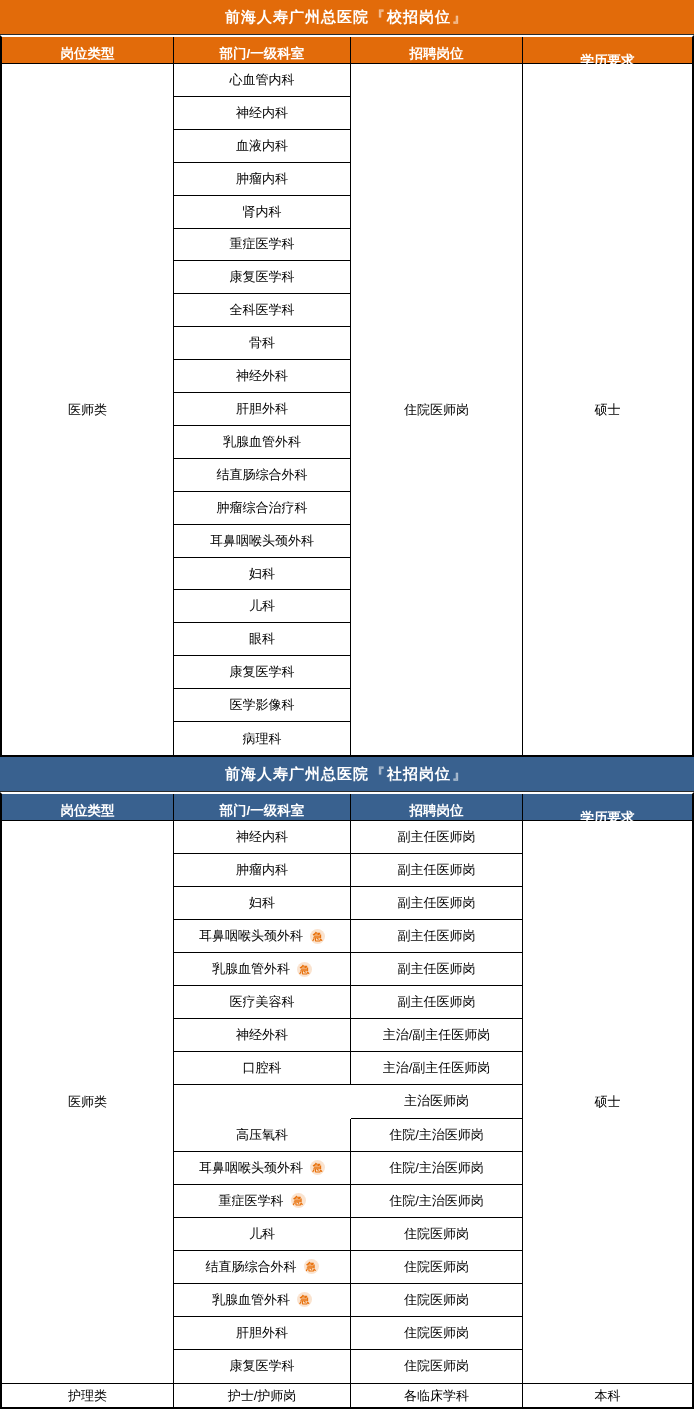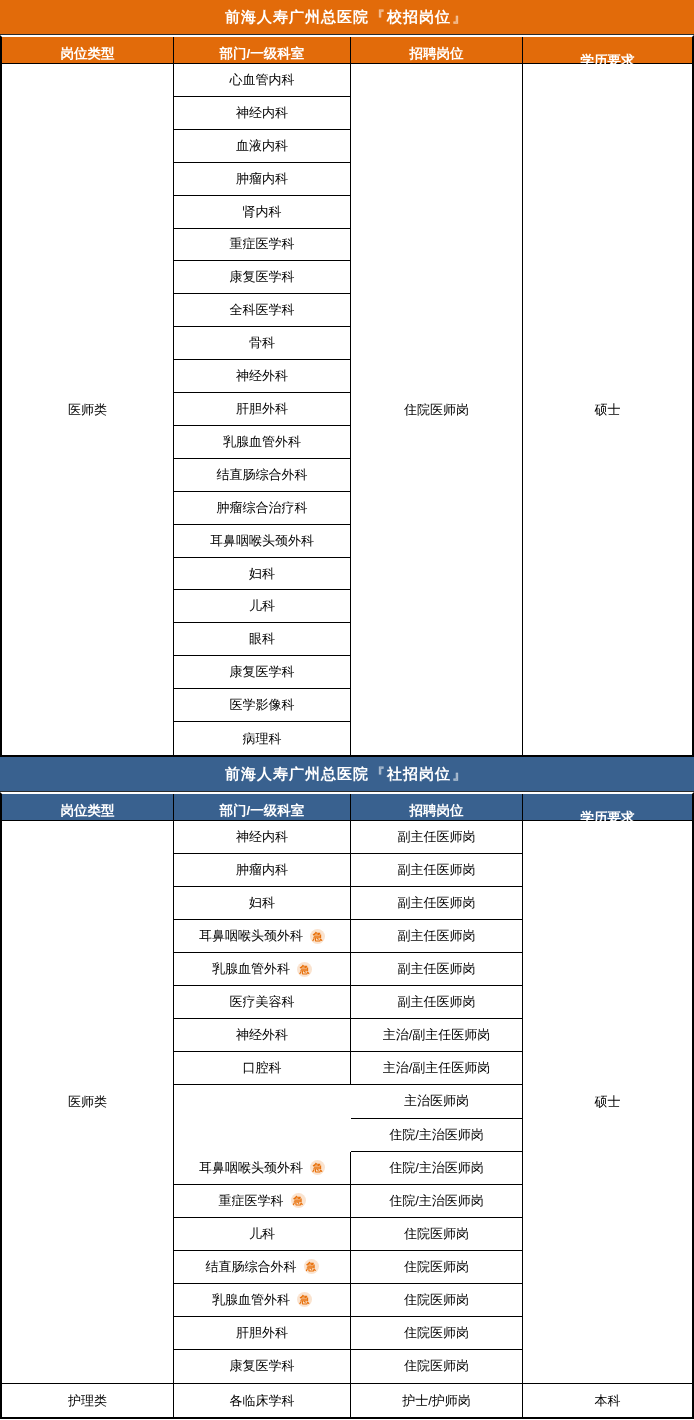--- a/index.html
+++ b/index.html
@@ -34,21 +34,21 @@
   .hcell:last-child{border-right:none;margin-top:15px;}
 
   
   .tbody{display:grid;grid-template-columns:172px 177px 172px 1fr;
          border-left:2px solid var(--line);border-right:2px solid var(--line);
          border-top:1px solid var(--line);background:#fff;}
   .campus-body{height:694px;grid-template-rows:repeat(21,1fr);
                border-bottom:2px solid var(--line);}
   .social-body{height:563px;grid-template-rows:repeat(17,1fr);}
   .nurse-row{display:grid;grid-template-columns:172px 177px 172px 1fr;
-             height:36px;border-top:1px solid var(--line);
+             height:26px;border-top:1px solid var(--line);
              border-left:2px solid var(--line);border-right:2px solid var(--line);
              border-bottom:2px solid var(--line);background:#0c4a6e;}
 
   .cell{display:flex;align-items:center;justify-content:center;
         font-size:13px;background:#fff;gap:7px;text-align:center;}
   .cell.c1,.cell.c2,.cell.c3{border-right:1px solid var(--line);}
   .cell.rb{border-bottom:1px solid var(--line);}
   .m1{grid-column:1;grid-row:1/-1;}
   .m3{grid-column:3;grid-row:1/-1;}
   .m4{grid-column:4;grid-row:1/-1;}
@@ -211,20 +211,23 @@
         </div>
         <div class="cell c2 rb" style="grid-area: 8 / 2;">
           <span>口腔科</span>
         </div>
         <div class="cell c3 rb" style="grid-area: 8 / 3;">
           <span>主治/副主任医师岗</span>
         </div>
         <div class="cell c3 rb" style="grid-area: 9 / 3;">
           <span>主治医师岗</span>
         </div>
+        <div class="cell c2 rb" style="grid-area: 10 / 2;">
+          <span>高压氧科</span>
+        </div>
         <div class="cell c3 rb" style="grid-area: 10 / 3;">
           <span>住院/主治医师岗</span>
         </div>
         <div class="cell c2 rb" style="grid-area: 11 / 2;">
           <span>耳鼻咽喉头颈外科</span>
           <span class="hot">急</span>
         </div>
         <div class="cell c3 rb" style="grid-area: 11 / 3;">
           <span>住院/主治医师岗</span>
         </div>
@@ -263,19 +266,19 @@
         </div>
         <div class="cell c2" style="grid-area: 17 / 2;">
           <span>康复医学科</span>
         </div>
         <div class="cell c3" style="grid-area: 17 / 3;">
           <span>住院医师岗</span>
         </div>
       </div>
     <div class="nurse-row">
       <div class="cell c1">护理类</div>
+      <div class="cell c3">护士/护师岗</div>
       <div class="cell c2">各临床学科</div>
-      <div class="cell c3">护士/护师岗</div>
       <div class="cell">本科</div>
     </div>
   </div>
 
 </div>
 
 </body></html>

